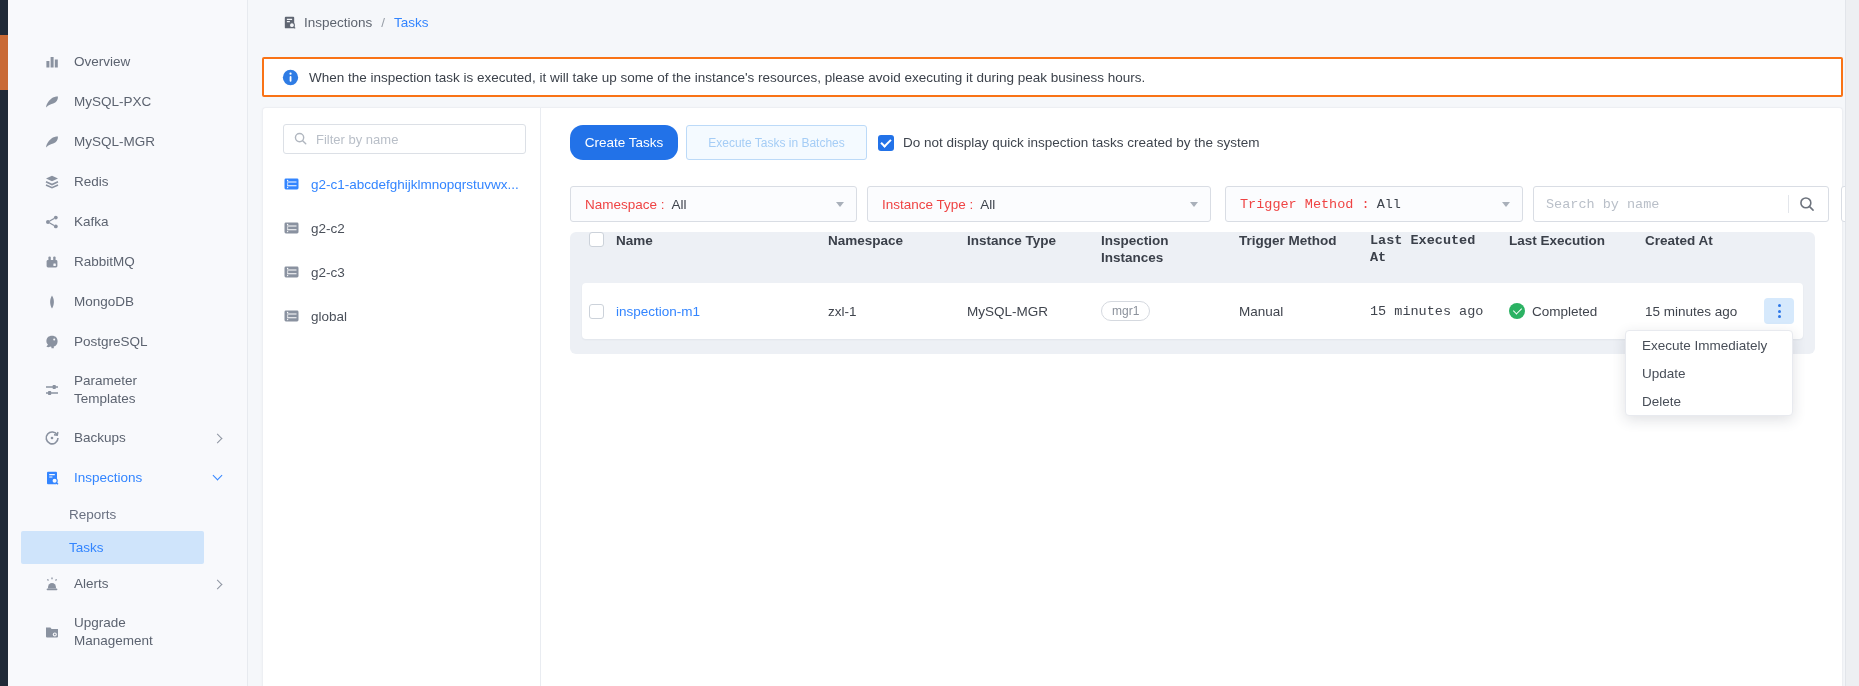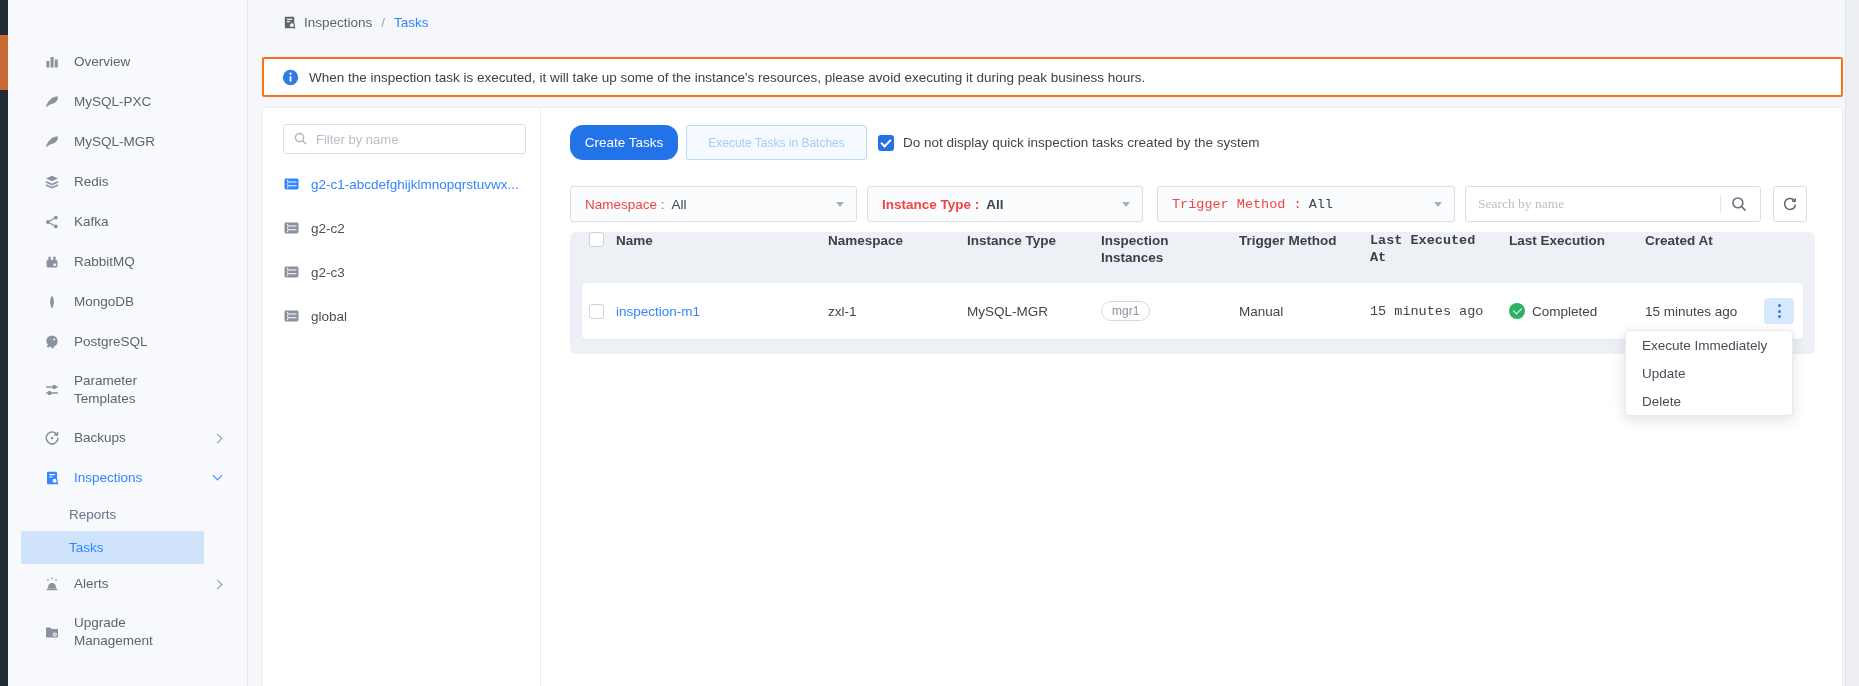--- a/index.html
+++ b/index.html
@@ -61,24 +61,24 @@
   .cb.empty { background:#fff; border:1px solid #ccd2da; }
   .toolbar .cb-label { margin-left:9px; color:#3f454e; }
 
   
   .filters { position:absolute; top:78px; left:0; height:36px; display:flex; }
   .select { height:36px; border:1px solid #d9dde4; border-radius:3px; background:#fbfcfe; display:flex; align-items:center; padding:0 30px 0 14px; position:relative; cursor:pointer; }
   .select .lbl { color:#ef4444; }
   .select .val { color:#3f454e; margin-left:7px; }
   .caret { position:absolute; right:12px; top:15px; width:0; height:0; border-left:4.5px solid transparent; border-right:4.5px solid transparent; border-top:5.5px solid #a9b0ba; }
   .sel-ns { width:287px; }
-  .sel-it { width:276px; margin-left:10px;font-weight:bold; }
+  .sel-it { width:344px; margin-left:10px; }
   .sel-tm { width:298px; margin-left:14px;font-family:Liberation Mono, monospace; }
   .searchbox { position:relative; width:296px; height:36px; margin-left:10px; }
-  .searchbox input { width:100%; height:100%; border:1px solid #d9dde4; border-radius:3px; padding:0 62px 0 12px; font-size:13.5px; color:#737373; outline:none; font-family:Liberation Serif, serif; }
+  .searchbox input { width:100%; height:100%; border:1px solid #d9dde4; border-radius:3px; padding:0 62px 0 12px; font-size:13.5px; color:#737373; outline:none; font-family:Liberation Mono, monospace; }
   .searchbox input::placeholder { color:#b9bfc8; }
   .searchbox .sep-line { position:absolute; right:40px; top:9px; width:1px; height:18px; background:#e3e6eb; }
   .searchbox .mag { position:absolute; right:13px; top:9px; width:18px; height:18px; color:#6d737d; cursor:pointer; }
   .refresh-btn { width:34px; height:36px; margin-left:12px; border:1px solid #d9dde4; border-radius:3px; background:#fff; display:flex; align-items:center; justify-content:center; color:#5c6370; cursor:pointer; }
 
   
   .table { position:absolute; top:124px; left:0; width:1245px; height:122px; background:#edf0f5; border-radius:6px; }
   .thead { height:51px; display:flex; align-items:flex-start; padding:0 12px; font-weight:bold; color:#3b404a; line-height:17px; }
   .trow { margin:0 12px; height:56px; background:#fff; border-radius:4px; display:flex; align-items:center; box-shadow:0 1px 2px rgba(25,35,61,0.05); }
   .col-cb { width:34px; display:flex; } .col-cb .cb { width:15px; height:15px; margin-left:7px; }

